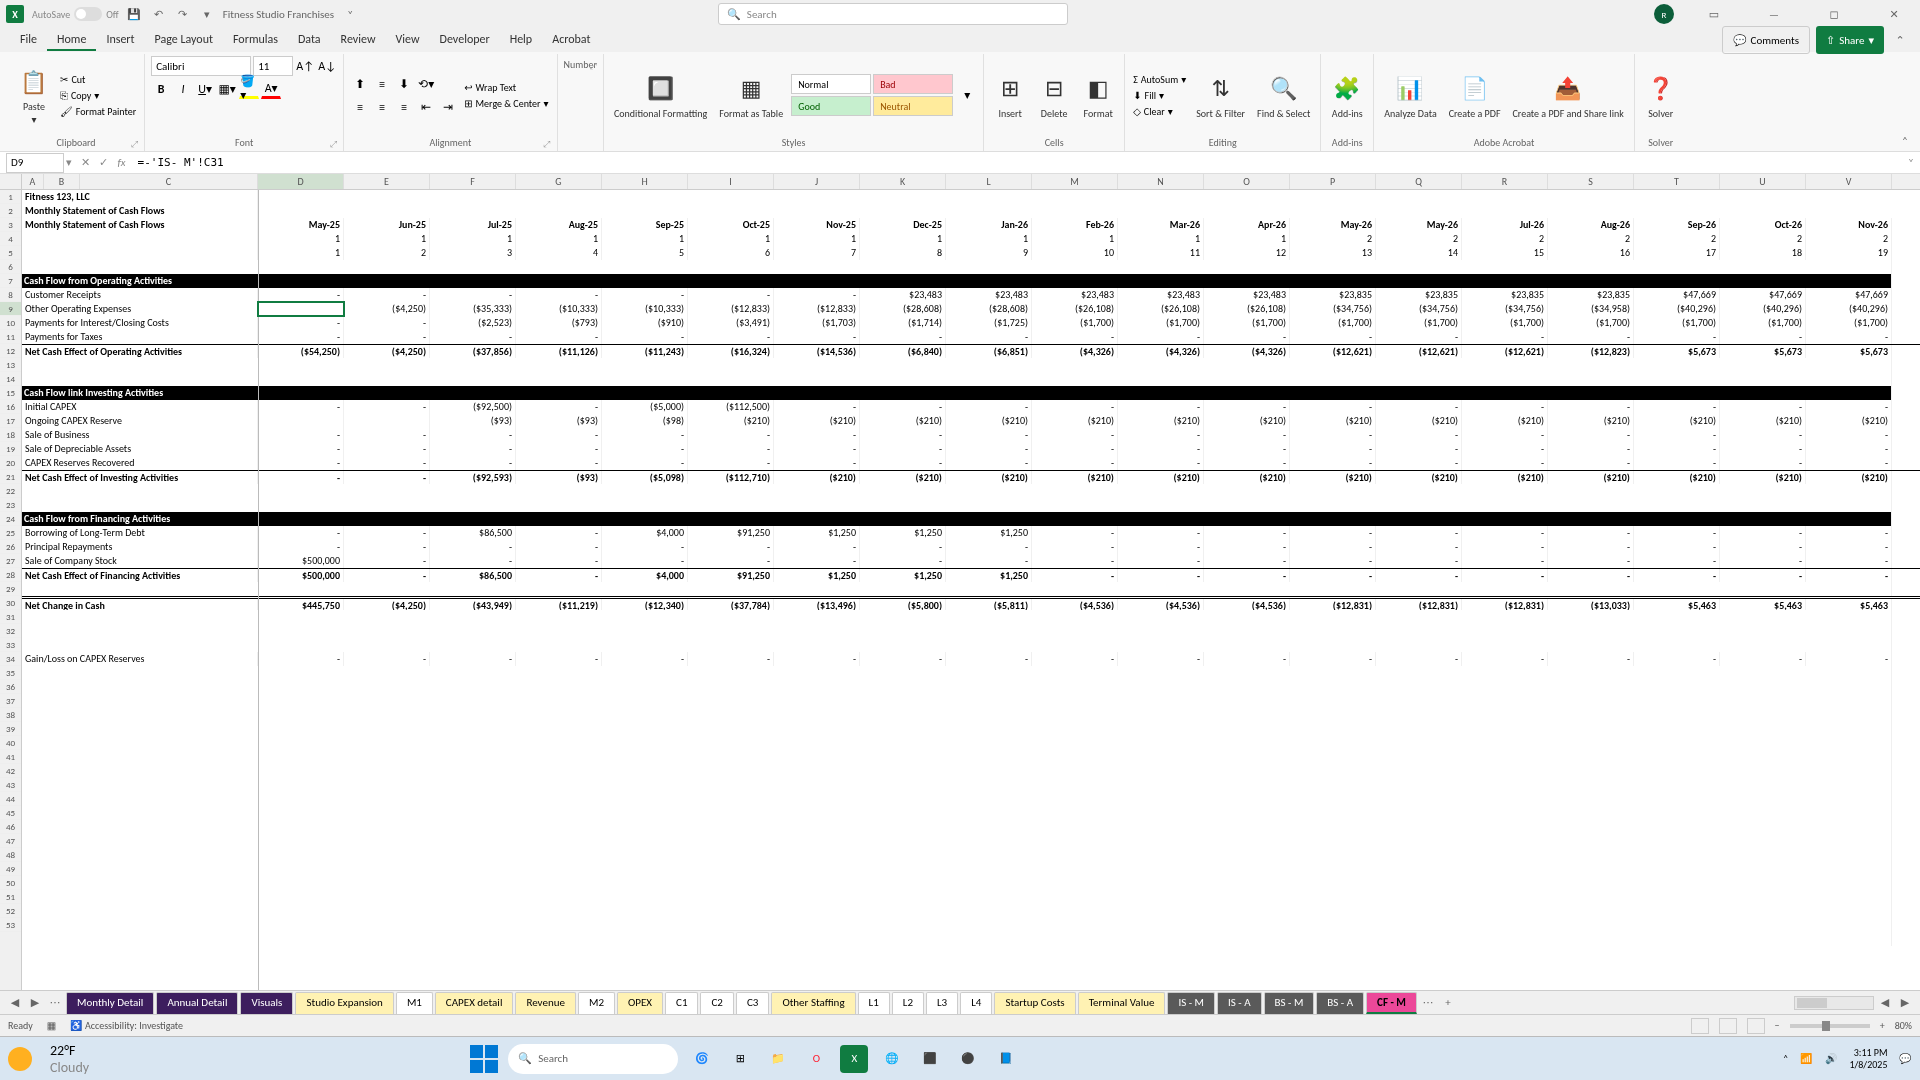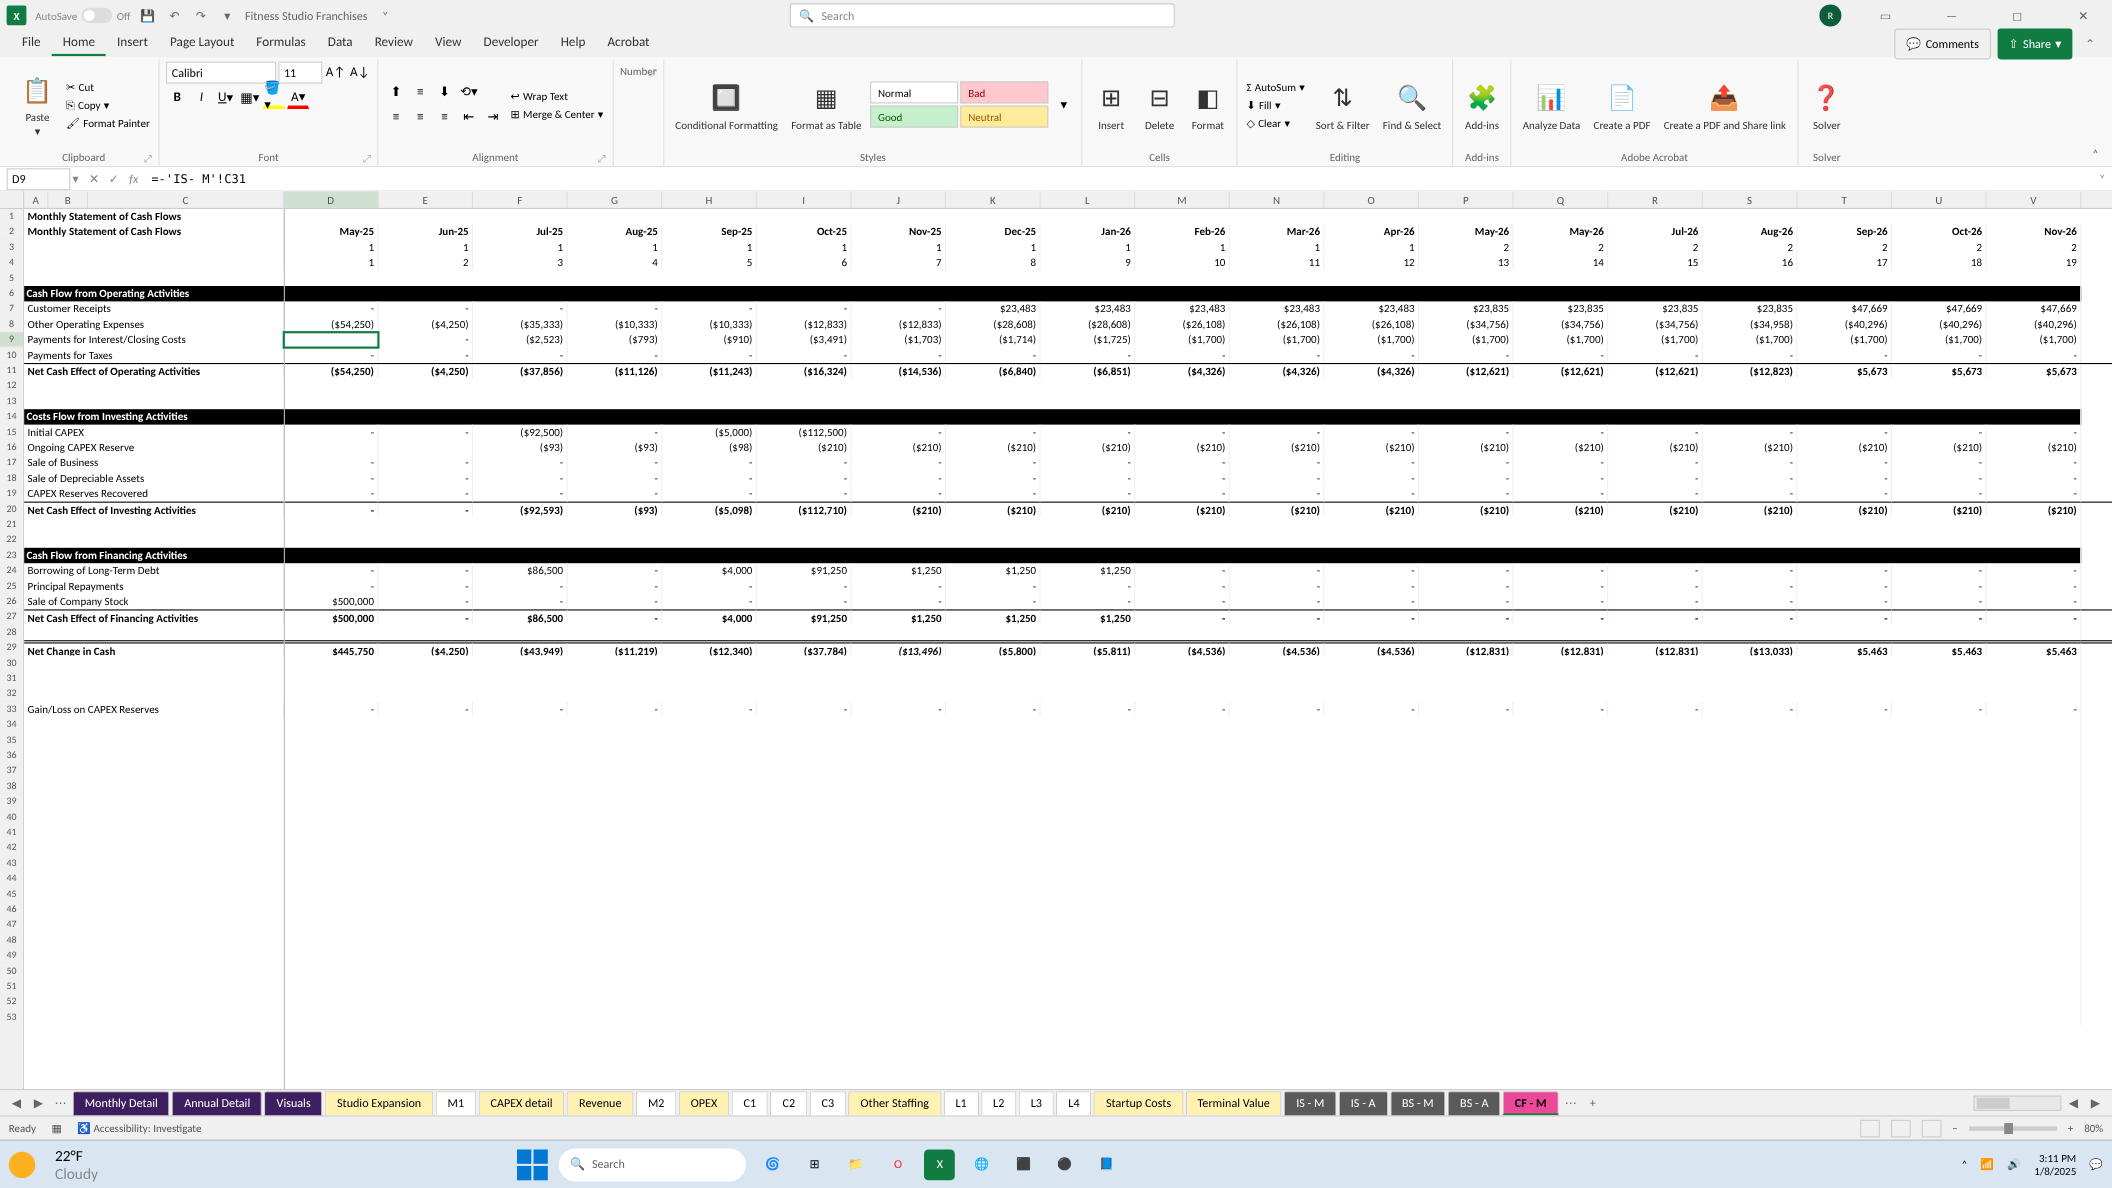--- a/index.html
+++ b/index.html
@@ -421,20 +421,23 @@
         <div class="row-h">47</div>
         <div class="row-h">48</div>
         <div class="row-h">49</div>
         <div class="row-h">50</div>
         <div class="row-h">51</div>
         <div class="row-h">52</div>
         <div class="row-h">53</div>
       </div>
     <div class="cells" id="cells">
         <div class="crow ">
+          <div class="cell b" style="width: 236px;">Fitness 123, LLC</div>
+        </div>
+        <div class="crow ">
           <div class="cell b" style="width: 236px;">Monthly Statement of Cash Flows</div>
         </div>
         <div class="crow ">
           <div class="cell b" style="width: 236px;">Monthly Statement of Cash Flows</div>
           <div class="cell r b" style="width: 86px;">May-25</div>
           <div class="cell r b" style="width: 86px;">Jun-25</div>
           <div class="cell r b" style="width: 86px;">Jul-25</div>
           <div class="cell r b" style="width: 86px;">Aug-25</div>
           <div class="cell r b" style="width: 86px;">Sep-25</div>
           <div class="cell r b" style="width: 86px;">Oct-25</div>
@@ -612,21 +615,21 @@
           <div class="cell r b" style="width: 86px;">$5,673</div>
           <div class="cell r b" style="width: 86px;">$5,673</div>
         </div>
         <div class="crow ">
           <div class="cell " style="width: 1870px;"></div>
         </div>
         <div class="crow ">
           <div class="cell " style="width: 1870px;"></div>
         </div>
         <div class="crow ">
-          <div class="cell row-header-black" style="width: 1870px;">Costs Flow from Investing Activities</div>
+          <div class="cell row-header-black" style="width: 1870px;">Cash Flow link Investing Activities</div>
         </div>
         <div class="crow ">
           <div class="cell " style="width: 236px;">   Initial CAPEX</div>
           <div class="cell r" style="width: 86px;">-</div>
           <div class="cell r" style="width: 86px;">-</div>
           <div class="cell r" style="width: 86px;">($92,500)</div>
           <div class="cell r" style="width: 86px;">-</div>
           <div class="cell r" style="width: 86px;">($5,000)</div>
           <div class="cell r" style="width: 86px;">($112,500)</div>
           <div class="cell r" style="width: 86px;">-</div>
@@ -854,21 +857,21 @@
           <div class="cell " style="width: 1870px;"></div>
         </div>
         <div class="crow row-dbl">
           <div class="cell b" style="width: 236px;">Net Change in Cash</div>
           <div class="cell r b" style="width: 86px;">$445,750</div>
           <div class="cell r b" style="width: 86px;">($4,250)</div>
           <div class="cell r b" style="width: 86px;">($43,949)</div>
           <div class="cell r b" style="width: 86px;">($11,219)</div>
           <div class="cell r b" style="width: 86px;">($12,340)</div>
           <div class="cell r b" style="width: 86px;">($37,784)</div>
-          <div class="cell r b" style="width: 86px; font-style: italic;">($13,496)</div>
+          <div class="cell r b" style="width: 86px;">($13,496)</div>
           <div class="cell r b" style="width: 86px;">($5,800)</div>
           <div class="cell r b" style="width: 86px;">($5,811)</div>
           <div class="cell r b" style="width: 86px;">($4,536)</div>
           <div class="cell r b" style="width: 86px;">($4,536)</div>
           <div class="cell r b" style="width: 86px;">($4,536)</div>
           <div class="cell r b" style="width: 86px;">($12,831)</div>
           <div class="cell r b" style="width: 86px;">($12,831)</div>
           <div class="cell r b" style="width: 86px;">($12,831)</div>
           <div class="cell r b" style="width: 86px;">($13,033)</div>
           <div class="cell r b" style="width: 86px;">$5,463</div>

